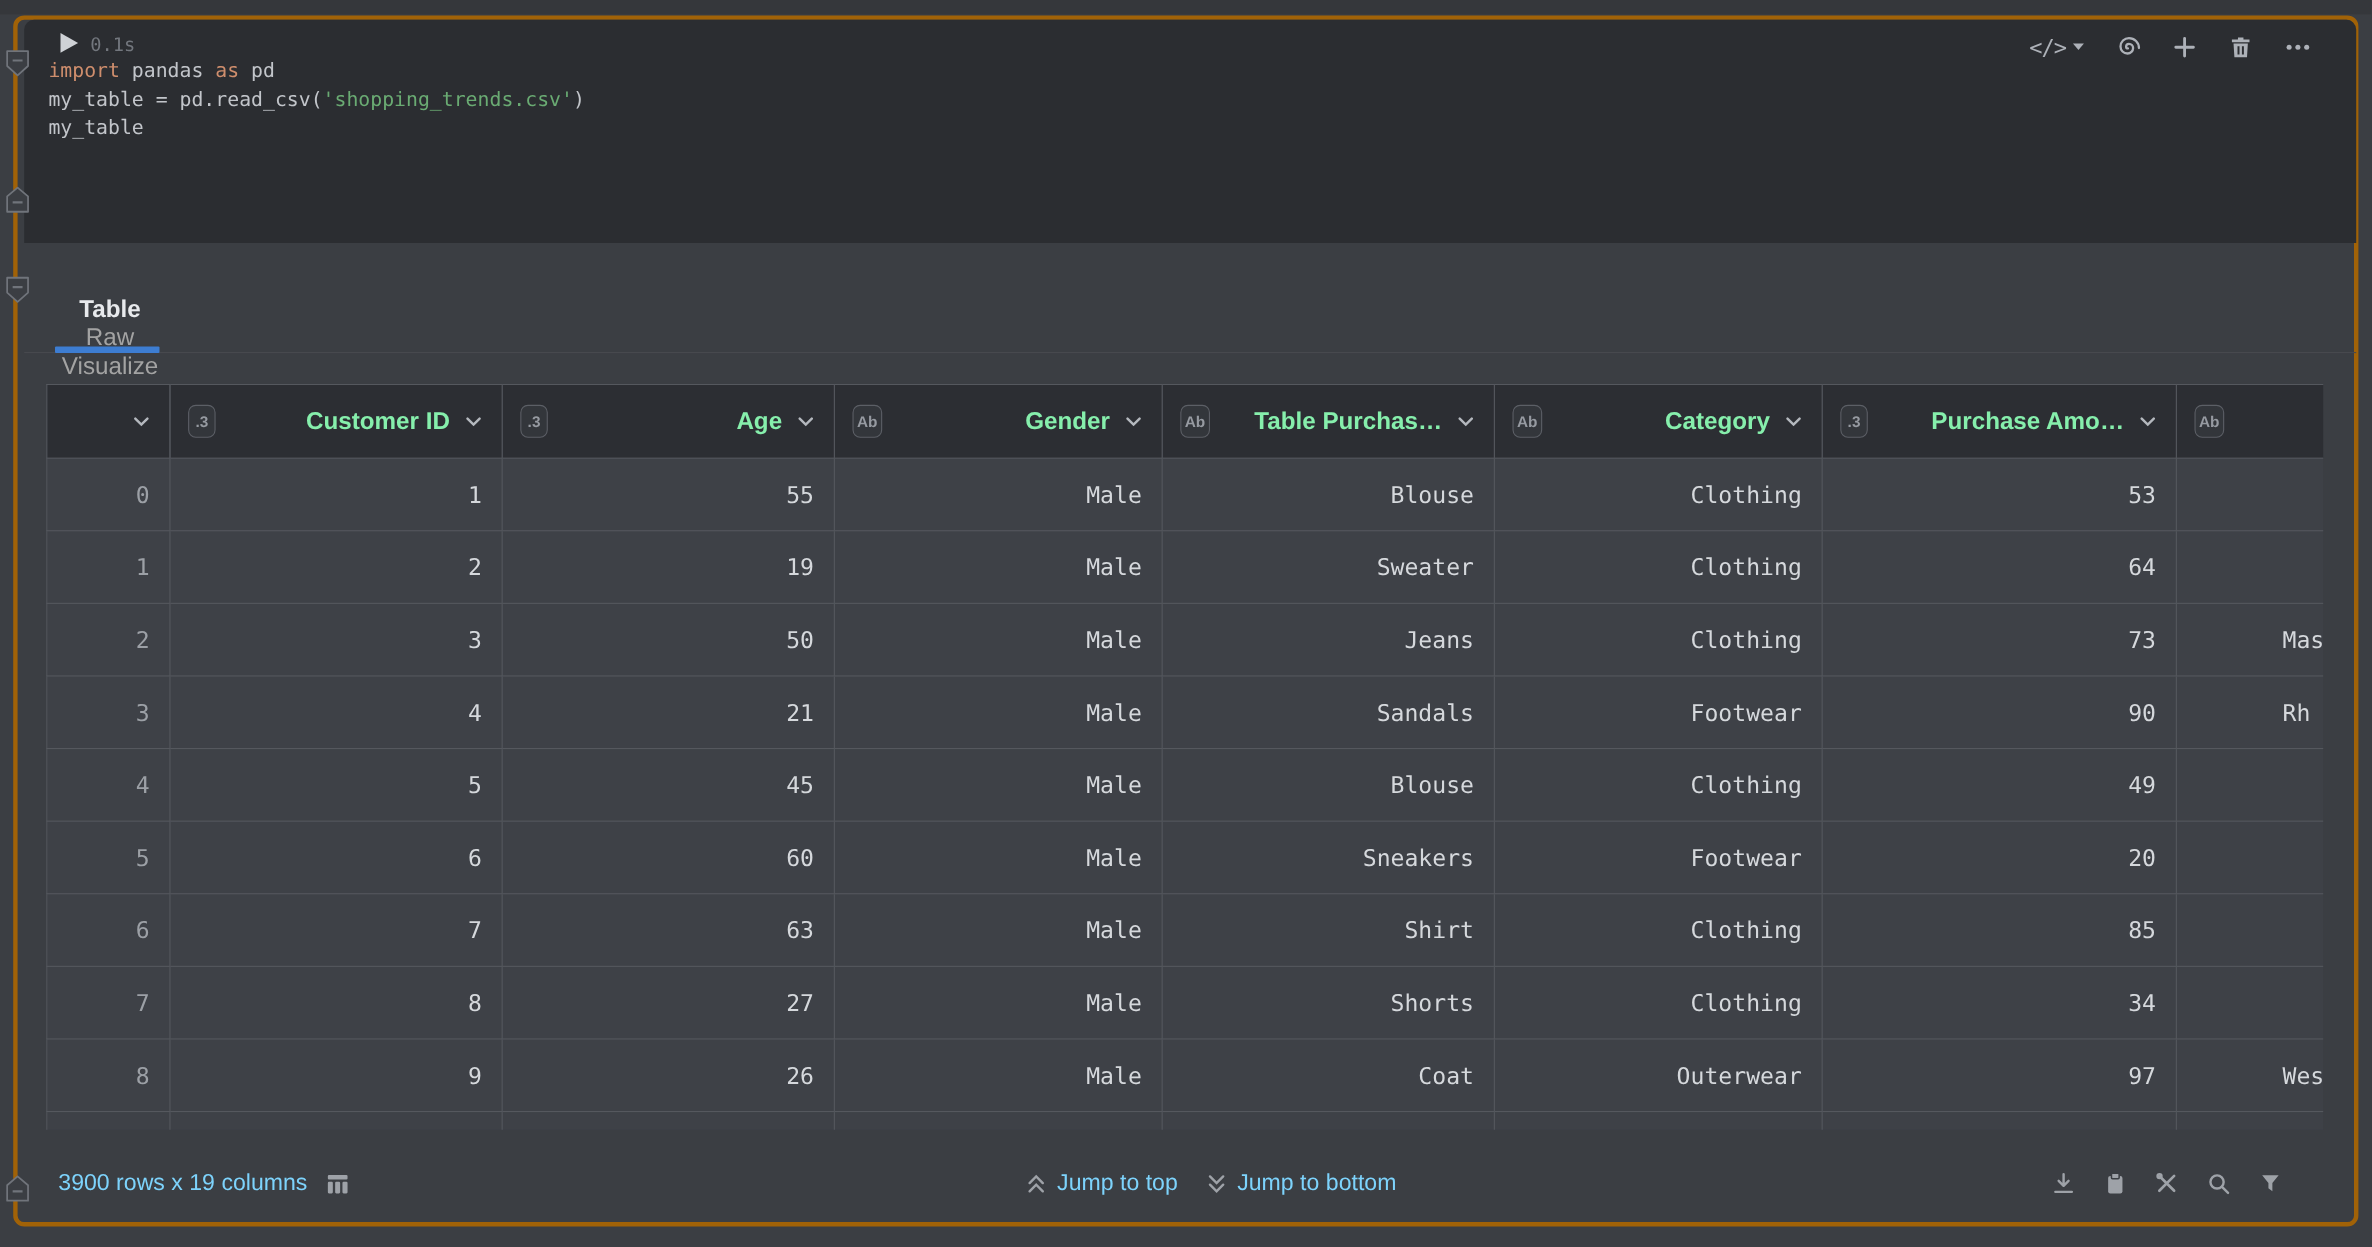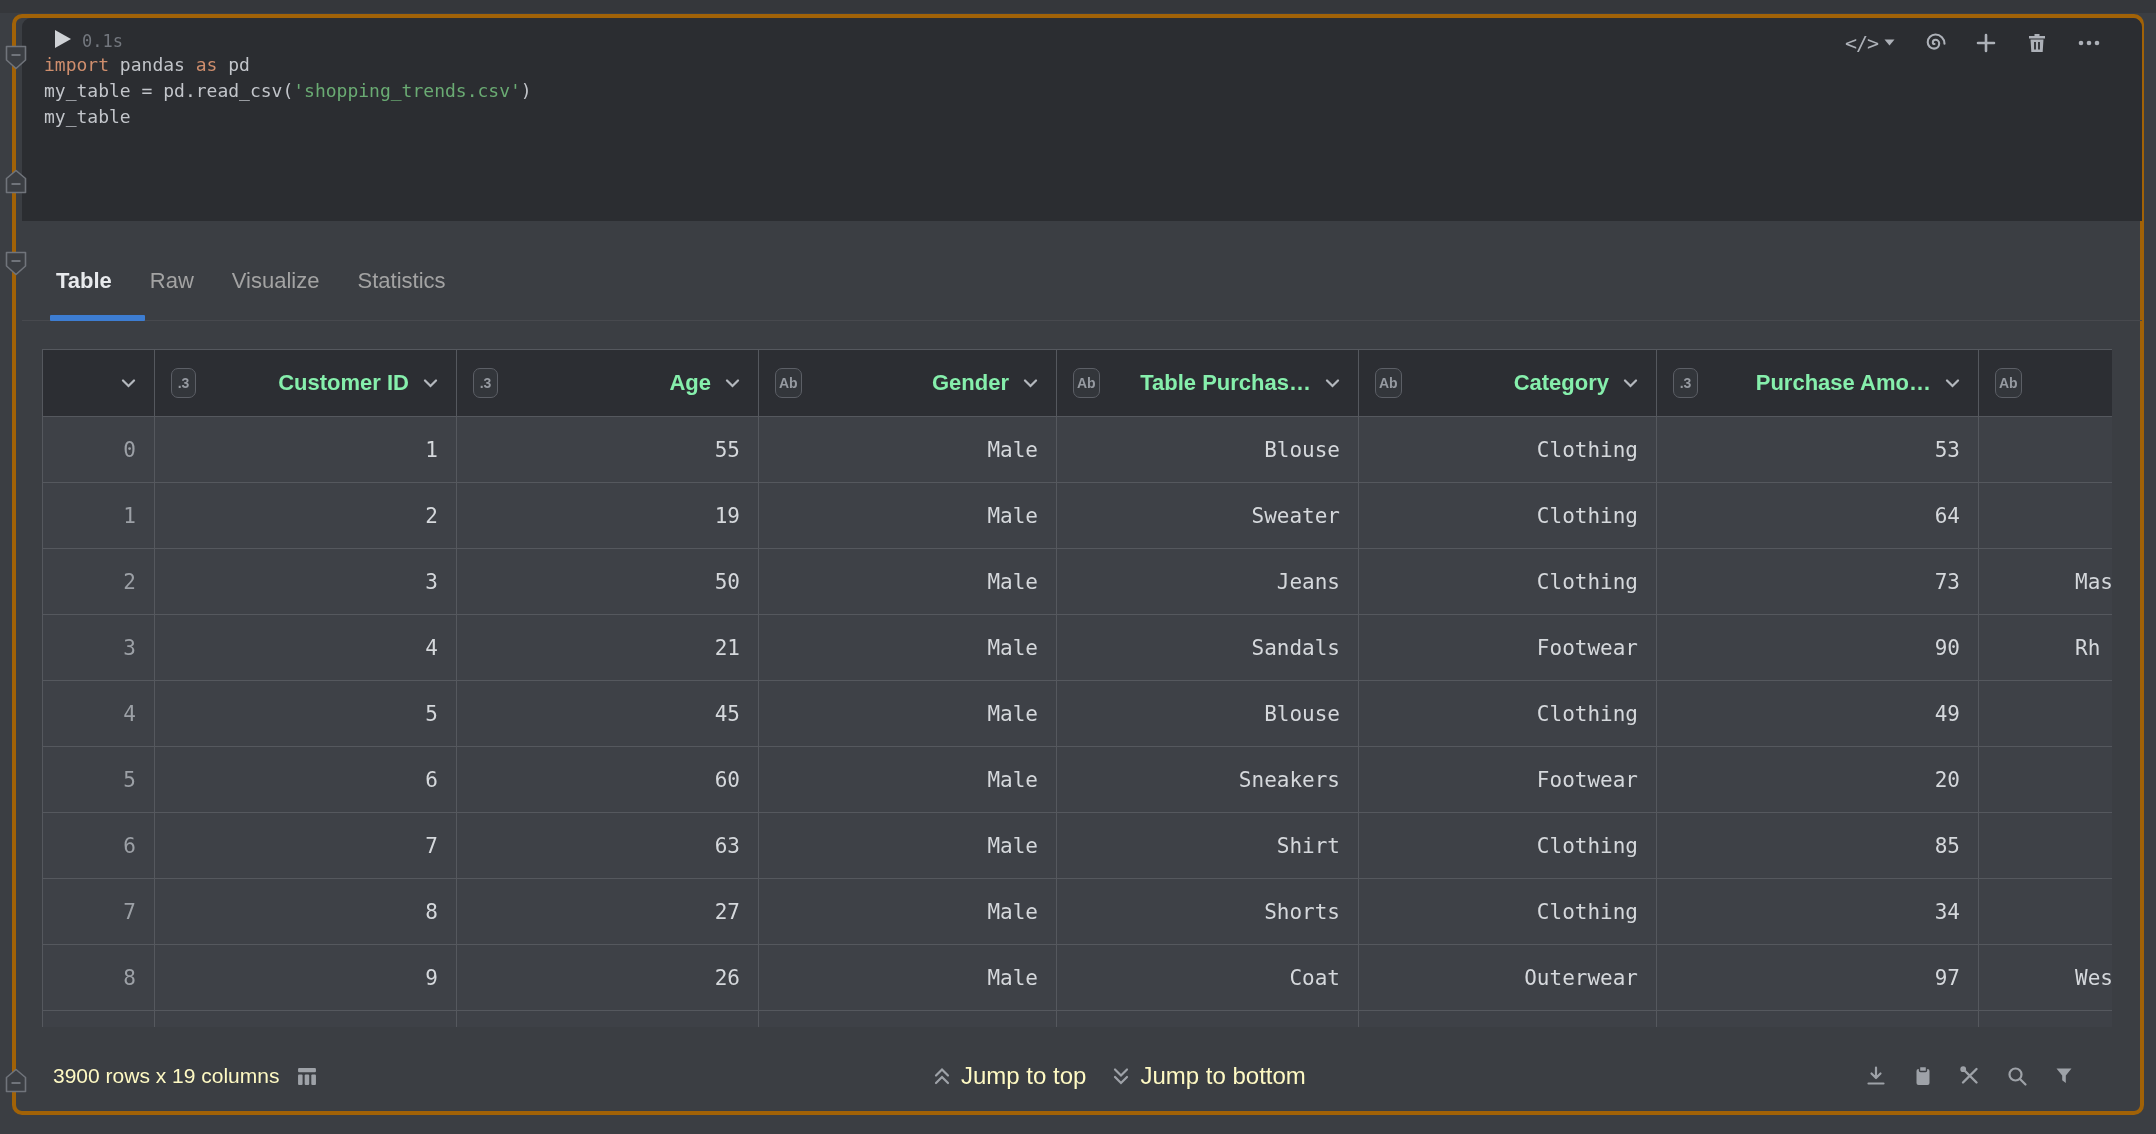--- a/index.html
+++ b/index.html
@@ -24,22 +24,22 @@
                   gap:27px; color:#ADB1B8; }
   .tb-item { display:flex; align-items:center; gap:6px; cursor:pointer; }
   .code-tag { font:20px "DejaVu Sans Mono", monospace; color:#ADB1B8; letter-spacing:-1px; }
   .code-lines { position:absolute; left:22px; top:34px; font:18px/26px "DejaVu Sans Mono", monospace;
                 white-space:pre; }
   .tok-keyword { color:#CF8E6D; }
   .tok-plain   { color:#C2C5CA; }
   .tok-string  { color:#6AAB73; }
 
   
-  .tabs { position:absolute; left:40px; top:250px; height:30px; display:flex; gap:38px;
-          font-size:22px; }
+  .tabs { position:absolute; left:40px; top:250px; height:30px; display:flex; 
+          align-items:center; font-size:22px;flex-direction:column; }
   .tab { color:#a3a3a3; cursor:pointer; }
   .tab.active { color:#E8EAED; font-weight:700; }
   .tab-track { position:absolute; left:6px; top:302px; width:2120px; height:1px; background:#47494E; }
   .tab-indicator { position:absolute; left:34px; top:297px; width:95px; height:6px;
                    background:#3D7DD2; border-radius:1px; }
 
   
   .table-viewport { position:absolute; left:26px; top:331px; width:2070px; height:678px;
                     overflow:hidden; }
   table.df { border-collapse:collapse; table-layout:fixed; width:2226px; background:#3E4147; }
@@ -53,23 +53,23 @@
   .hspacer { flex:1; }
   .hlabel { font:700 22px "Liberation Sans", sans-serif; color:#86efac; white-space:nowrap; }
   .hchev { margin-left:14px; margin-right:18px; flex:none; display:flex; }
   table.df td { height:66px; font:21px "DejaVu Sans Mono", monospace; color:#D5D8DC;
                 text-align:right; padding:0 18px 0 0; white-space:nowrap; }
   table.df td.idx { color:#9CA0A6; }
   table.df td.loc { text-align:left; padding:0 0 0 96px; }
 
   
   .footer-summary { position:absolute; left:37px; top:1044px; height:28px; display:flex;
-                    align-items:center; gap:18px; color:#fef9c3; font-size:21px; }
+                    align-items:center; gap:18px; color:#7dd3fc; font-size:21px; }
   .jump-links { position:absolute; left:917px; top:1044px; height:28px; display:flex;
-                align-items:center; gap:26px; color:#fef9c3; font-size:24px;justify-content:center; }
+                align-items:center; gap:26px; color:#7dd3fc; font-size:21px;justify-content:center; }
   .jump { display:flex; align-items:center; gap:10px; cursor:pointer; }
   .footer-icons { position:absolute; right:64px; top:1046px; display:flex; align-items:center;
                   gap:23px; color:#9EA2A8; }
   .footer-icons > span { display:flex; cursor:pointer; }
 
   
   .fold { position:absolute; left:-11px; width:22px; height:25px; cursor:pointer; }
 </style>
 </head>
 <body>

